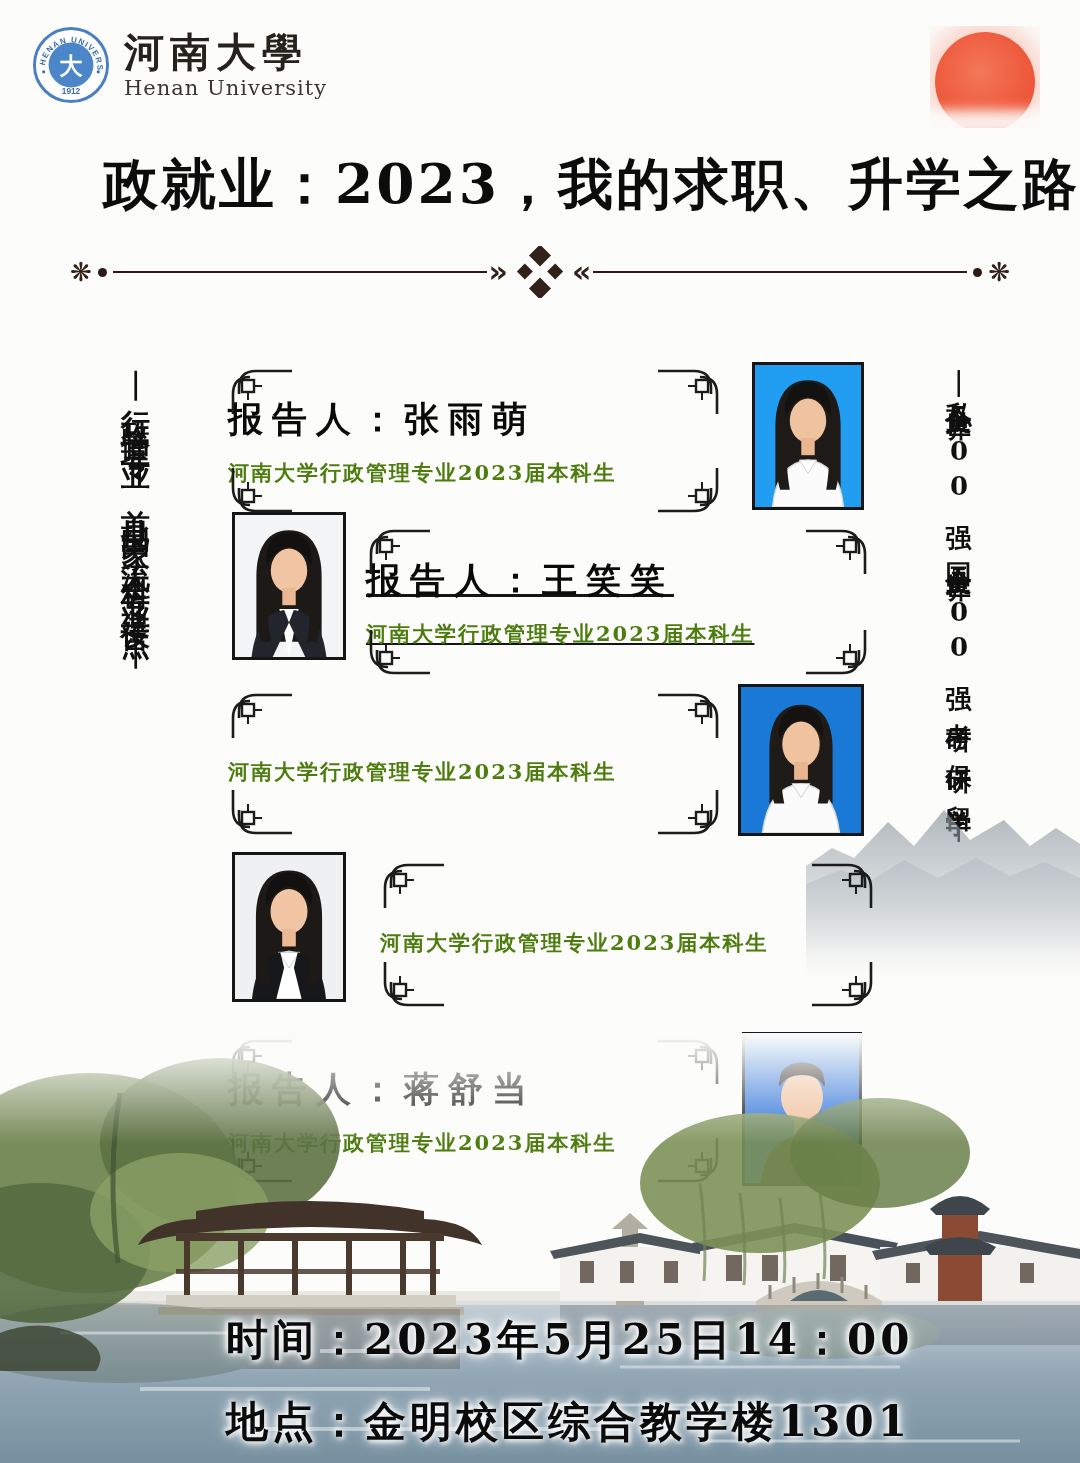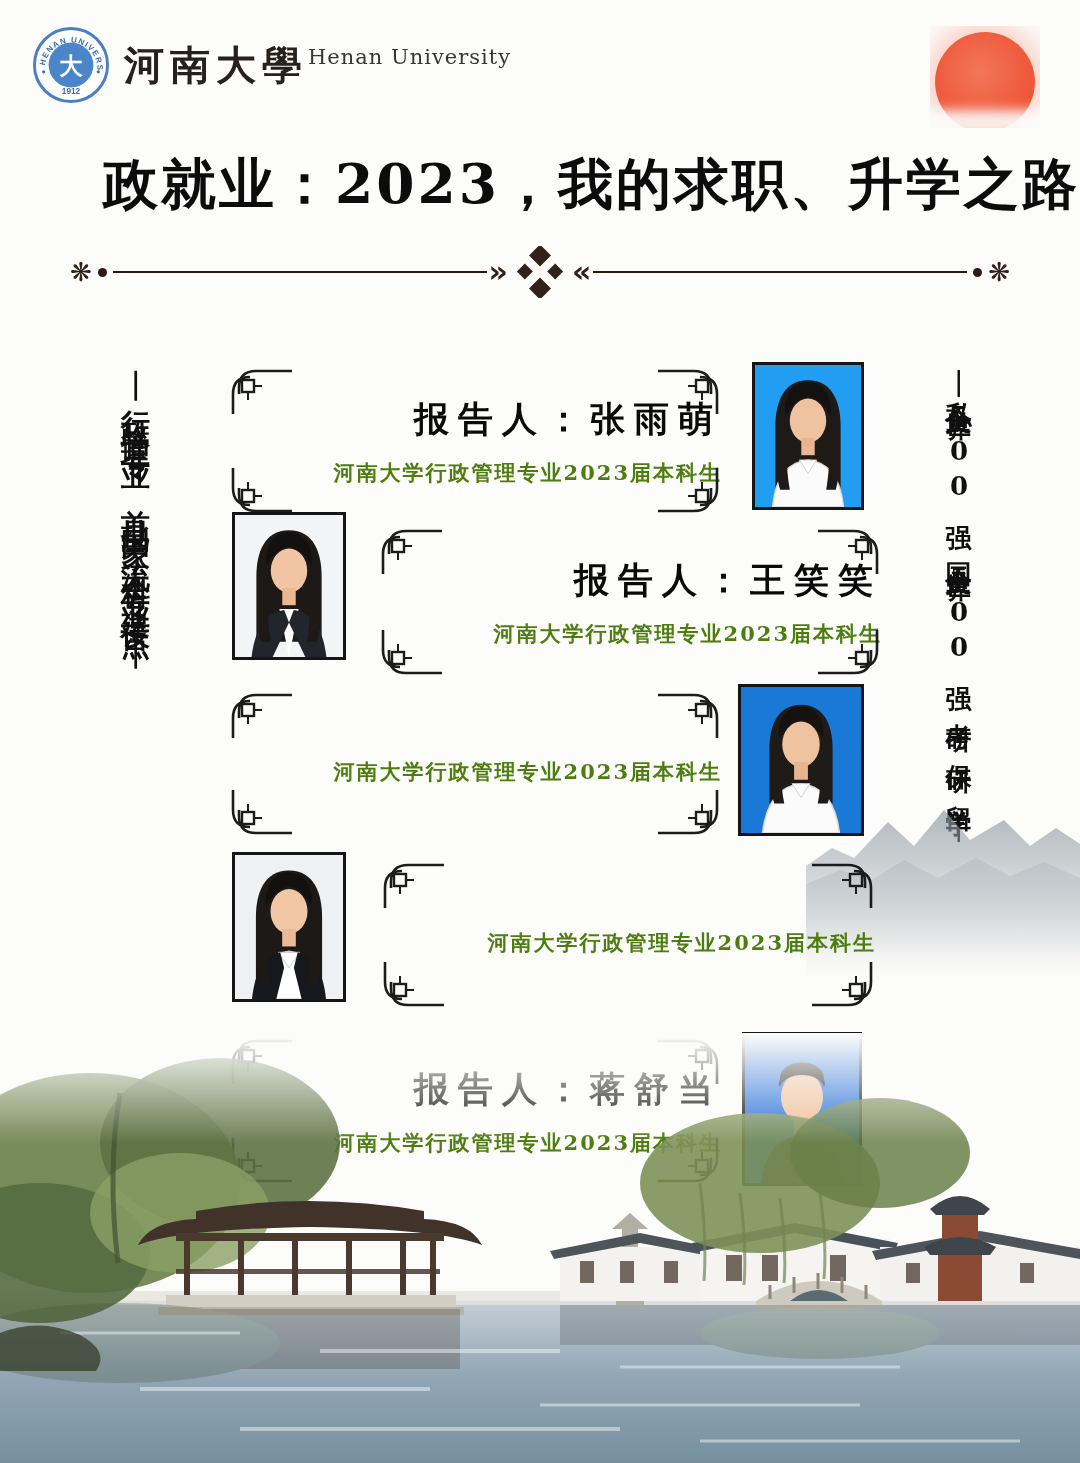--- a/index.html
+++ b/index.html
@@ -2,21 +2,21 @@
 <html><head>
 <meta charset="utf-8">
 <style>
   html,body{margin:0;padding:0;background:#e9e9e9;}
   .poster{position:relative;width:1080px;height:1463px;margin:0 auto;overflow:hidden;
     background:#fcfcfa;font-family:"Liberation Sans",sans-serif;color:#151515;}
 
   
   .logo{position:absolute;left:32px;top:26px;display:flex;align-items:center;gap:14px;}
   .seal{width:78px;height:78px;}
-  .logo-txt{display:flex;}
+  .logo-txt{display:flex;flex-direction:column;}
   .logo-zh{font-family:"DejaVu Serif",serif;font-weight:900;font-size:40px;line-height:44px;
     color:#26211c;letter-spacing:6px;}
   .logo-en{font-family:"DejaVu Serif",serif;font-size:21px;color:#3a352f;letter-spacing:1px;margin-top:2px;}
 
   .sun-wrap{position:absolute;left:930px;top:26px;width:110px;height:102px;overflow:hidden;}
   .sun{position:absolute;left:5px;top:6px;width:100px;height:100px;border-radius:50%;
     background:radial-gradient(circle at 45% 40%, #f3775a 0%, #ee5b3d 55%, #e9512f 100%);
     box-shadow:0 0 26px 10px rgba(246,150,130,.45);}
   .sun-mist{position:absolute;left:-6px;top:84px;width:124px;height:26px;background:#fcfcfa;
     filter:blur(6px);opacity:.9;}
@@ -36,36 +36,36 @@
   
   .side{position:absolute;writing-mode:vertical-rl;text-orientation:upright;
     font-family:"DejaVu Serif",serif;font-weight:700;color:#101010;}
   .side-left{left:116px;top:348px;font-size:29px;letter-spacing:10px;}
   .side-right{left:942px;top:350px;font-size:26px;letter-spacing:5px;}
 
   
   .mountains{position:absolute;left:806px;top:788px;width:274px;height:190px;pointer-events:none;}
 
   
-  .frame{position:absolute;display:flex;flex-direction:column;align-items:flex-end;justify-content:center;}
+  .frame{position:absolute;display:flex;flex-direction:column;align-items:flex-start;justify-content:center;}
   .corner{position:absolute;width:66px;height:50px;}
   .corner.tl{left:-2px;top:-2px;}
   .corner.tr{right:-2px;top:-2px;transform:scaleX(-1);}
   .corner.bl{left:-2px;bottom:-2px;transform:scaleY(-1);}
   .corner.br{right:-2px;bottom:-2px;transform:scale(-1,-1);}
   .spk-name{font-family:"DejaVu Serif",serif;font-weight:900;font-size:35px;letter-spacing:9px;
     color:#0a0a0a;white-space:nowrap;}
   .spk-sub{font-family:"DejaVu Serif",serif;font-weight:600;font-size:21px;letter-spacing:2px;
     color:#4d7c0f;margin-top:16px;white-space:nowrap;}
   .photo{position:absolute;border:3px solid #161616;box-sizing:border-box;background:#ddd;overflow:hidden;}
   .photo svg{position:absolute;left:0;bottom:0;width:100%;height:100%;}
 
   
   .f1{left:228px;top:366px;width:494px;height:150px;}
-  .f2{left:378px;top:526px;width:504px;height:152px;}
+  .f2{left:366px;top:526px;width:504px;height:152px;text-decoration:underline;}
   .f3{left:228px;top:690px;width:494px;height:148px;}
   .f4{left:380px;top:860px;width:496px;height:150px;}
   .f5{left:228px;top:1036px;width:494px;height:150px;}
   
   .p1{left:752px;top:362px;width:112px;height:148px;}
   .p2{left:232px;top:512px;width:114px;height:148px;}
   .p3{left:738px;top:684px;width:126px;height:152px;}
   .p4{left:232px;top:852px;width:114px;height:150px;}
   .p5{left:742px;top:1032px;width:120px;height:154px;}
 
@@ -392,14 +392,18 @@
       <line x1="540" y1="372" x2="860" y2="372" stroke-width="3"></line>
       <line x1="240" y1="396" x2="620" y2="396" stroke-width="4"></line>
       <line x1="700" y1="408" x2="1020" y2="408" stroke-width="3"></line>
     </g>
 
     <path d="M0 300 Q40 284 80 302 Q110 318 96 338 L0 338 Z" fill="#39422f" opacity=".8"></path>
 
     <rect x="0" y="0" width="1080" height="110" fill="url(#fadeTop)"></rect>
   </svg>
 
+  <div class="footer">
+    <div class="line">时间：2023年5月25日14：00</div>
+    <div class="line">地点：金明校区综合教学楼1301</div>
+  </div>
 
 </div>
 
 </body></html>

